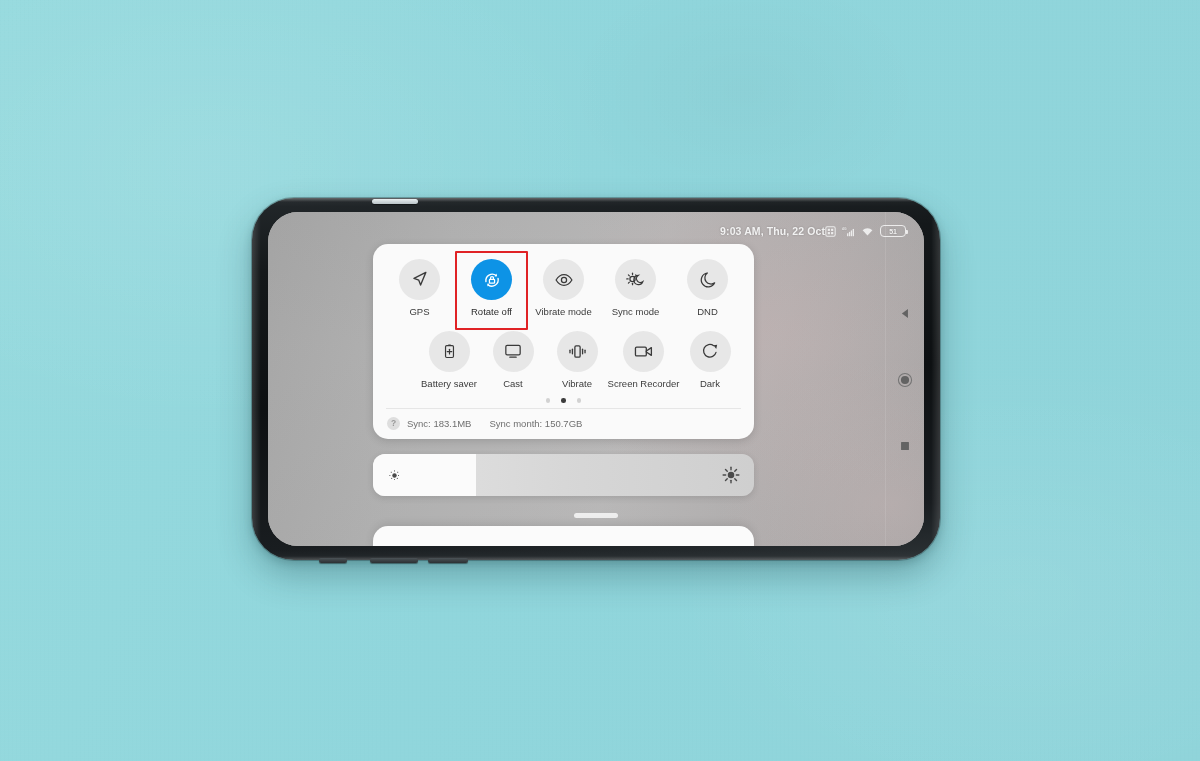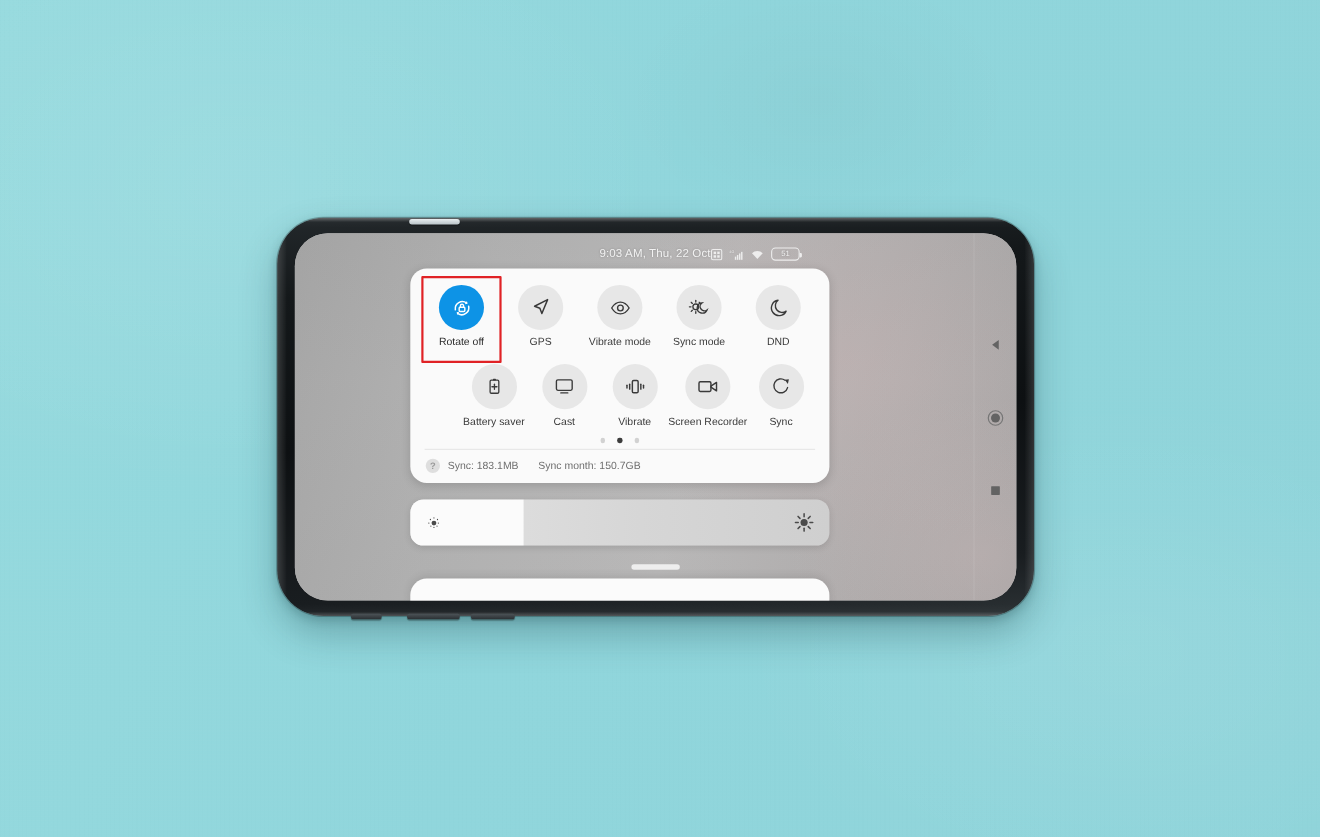--- a/index.html
+++ b/index.html
@@ -119,27 +119,28 @@
 
   
   #status-bar {
     position: absolute;
     left: 0;
     top: 0;
     width: 100%;
     height: 22px;
     display: flex;
     align-items: center;
-    justify-content: center;
+    justify-content: flex-end;
     padding: 16px 18px 0 98px;
     box-sizing: border-box;
     color: #f2f2f2;
     font-size: 10.5px;
     letter-spacing: 0.1px;
     text-shadow: 0 0 2px rgba(0,0,0,0.25);
+    font-weight: bold;
   }
   #status-clock { white-space: nowrap; }
   #status-icons {
     display: flex;
     align-items: center;
     gap: 6px;
   }
   .status-icon { display: block; opacity: 0.92; }
   #battery-pill {
     position: relative;
@@ -385,42 +386,42 @@
         <div id="battery-pill">
           <span id="battery-level">51</span>
         </div>
       </div>
     </div>
 
     <div id="qs-card">
 
       <div class="tile-row" id="tile-row-1">
 
+        <div class="tile">
+          <div class="tile-circle">
+            <svg width="19" height="19" viewBox="0 0 24 24">
+              <path d="M20 3 L5 10.6 L11.1 12.9 L13.4 19 Z" fill="none" stroke="#3a3a3a" stroke-width="1.7" stroke-linejoin="round"></path>
+            </svg>
+          </div>
+          <div class="tile-label">GPS</div>
+        </div>
+
         <div class="tile active">
           <div class="tile-circle">
             <svg width="22" height="22" viewBox="0 0 24 24">
               <path d="M5.4 13.8 A7 7 0 0 1 16.6 7.2" fill="none" stroke="#ffffff" stroke-width="1.5" stroke-linecap="round"></path>
               <path d="M18.6 10.2 A7 7 0 0 1 8 17.6" fill="none" stroke="#ffffff" stroke-width="1.5" stroke-linecap="round"></path>
               <path d="M16.9 5 L17.4 7.8 L14.7 8.3 Z" fill="#ffffff"></path>
               <path d="M7.2 19 L6.7 16.2 L9.4 15.7 Z" fill="#ffffff"></path>
               <rect x="9.2" y="11.2" width="5.6" height="4.3" rx="0.9" fill="none" stroke="#ffffff" stroke-width="1.4"></rect>
               <path d="M10.4 11.2 V9.9 a1.6 1.6 0 0 1 3.2 0 v1.3" fill="none" stroke="#ffffff" stroke-width="1.4"></path>
             </svg>
           </div>
           <div class="tile-label">Rotate off</div>
           <div class="tile-highlight"></div>
-        </div>
-
-        <div class="tile">
-          <div class="tile-circle">
-            <svg width="19" height="19" viewBox="0 0 24 24">
-              <path d="M20 3 L5 10.6 L11.1 12.9 L13.4 19 Z" fill="none" stroke="#3a3a3a" stroke-width="1.7" stroke-linejoin="round"></path>
-            </svg>
-          </div>
-          <div class="tile-label">GPS</div>
         </div>
 
         <div class="tile">
           <div class="tile-circle">
             <svg width="20" height="20" viewBox="0 0 24 24">
               <path d="M2.5 12 C5.5 7 8.8 5.6 12 5.6 C15.2 5.6 18.5 7 21.5 12 C18.5 17 15.2 18.4 12 18.4 C8.8 18.4 5.5 17 2.5 12 Z" fill="none" stroke="#3a3a3a" stroke-width="1.5"></path>
               <circle cx="12" cy="12" r="3.1" fill="none" stroke="#3a3a3a" stroke-width="1.5"></circle>
             </svg>
           </div>
           <div class="tile-label">Vibrate mode</div>
@@ -503,21 +504,21 @@
           <div class="tile-label">Screen Recorder</div>
         </div>
 
         <div class="tile">
           <div class="tile-circle">
             <svg width="20" height="20" viewBox="0 0 24 24">
               <path d="M19.2 13.6 A7.6 7.6 0 1 1 16.4 5.6" fill="none" stroke="#3a3a3a" stroke-width="1.5" stroke-linecap="round"></path>
               <path d="M19.5 9.6 L16.1 5.2 L20.6 4.6 Z" fill="#3a3a3a"></path>
             </svg>
           </div>
-          <div class="tile-label">Sync</div>
+          <div class="tile-label">Dark</div>
         </div>
       </div>
 
       <div id="page-dots">
         <span class="dot"></span>
         <span class="dot on"></span>
         <span class="dot"></span>
       </div>
 
       <div id="qs-divider"></div>

